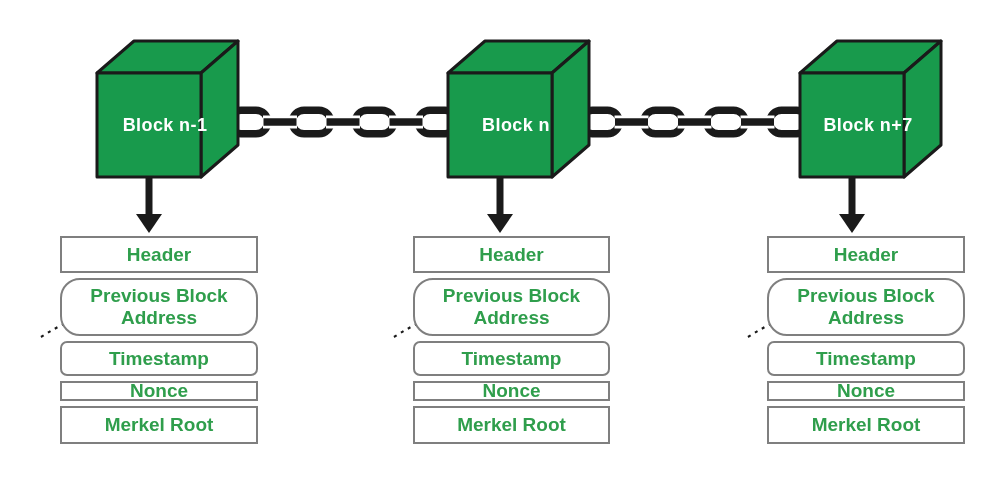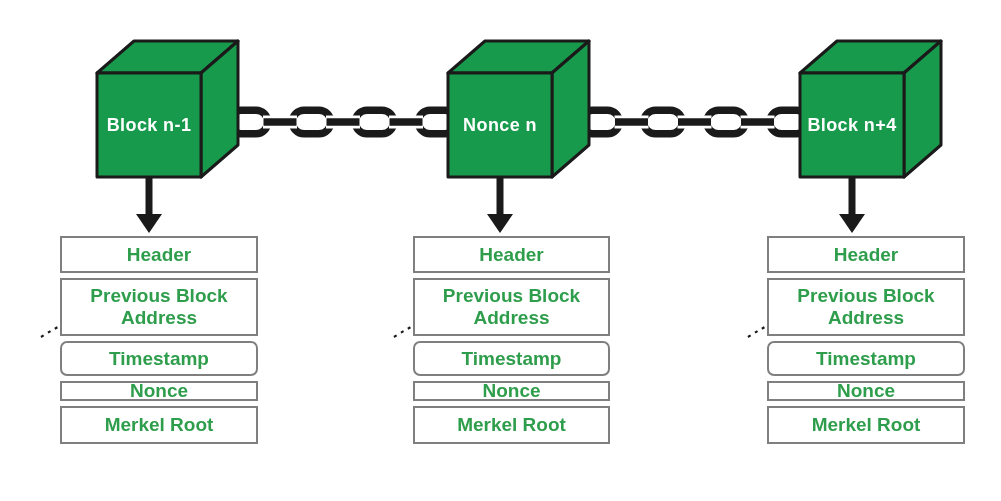--- a/index.html
+++ b/index.html
@@ -27,39 +27,40 @@
   .arrow-head{fill:var(--ink);stroke:none;}
   .dash-curve{fill:none;stroke:var(--ink);stroke-width:2.2;stroke-dasharray:3 5;}
   .dash-head{fill:var(--ink);stroke:none;}
 
   
   .cube-label{
     position:absolute;top:73px;width:104px;height:104px;
     display:flex;align-items:center;justify-content:center;
     color:#ffffff;font-size:18px;font-weight:600;letter-spacing:.4px;
     white-space:nowrap;
+    padding-left:16px;
   }
 
   
   .fields-col{
     position:absolute;top:236px;width:198px;
     display:flex;flex-direction:column;gap:5px;
   }
   .field-box{
     box-sizing:border-box;
     border:2px solid var(--box-border);
     background:#ffffff;
     display:flex;align-items:center;justify-content:center;
     text-align:center;
     color:var(--text-green);
     font-size:19px;font-weight:700;line-height:1.15;
     padding:2px 8px;
   }
   .h1r{height:37px;}
-  .h2r{height:58px;}
+  .h2r{height:58px;border-radius:20px;}
   .h3r{height:35px;border-radius:7px;}
   .h4r{height:20px;}
   .h5r{height:38px;}
 </style>
 </head>
 <body>
 
 <div class="stage">
 
   <svg class="layer" width="1001" height="501" viewBox="0 0 1001 501">
@@ -110,22 +111,22 @@
     <use href="#darrow" x="149" y="177"></use>
     <use href="#darrow" x="500" y="177"></use>
     <use href="#darrow" x="852" y="177"></use>
 
     <use href="#dasharrow" x="41" y="313"></use>
     <use href="#dasharrow" x="394" y="313"></use>
     <use href="#dasharrow" x="748" y="313"></use>
   </svg>
 
   <div class="cube-label" style="left:97px">Block n-1</div>
-  <div class="cube-label" style="left:448px">Nonce n</div>
-  <div class="cube-label" style="left:800px">Block n+4</div>
+  <div class="cube-label" style="left:448px">Block n</div>
+  <div class="cube-label" style="left:800px">Block n+7</div>
 
   <div class="fields-col" style="left:60px">
     <div class="field-box h1r">
         <span>Header</span>
       </div>
     <div class="field-box h2r">
         <span>Previous Block Address</span>
       </div>
     <div class="field-box h3r">
         <span>Timestamp</span>

